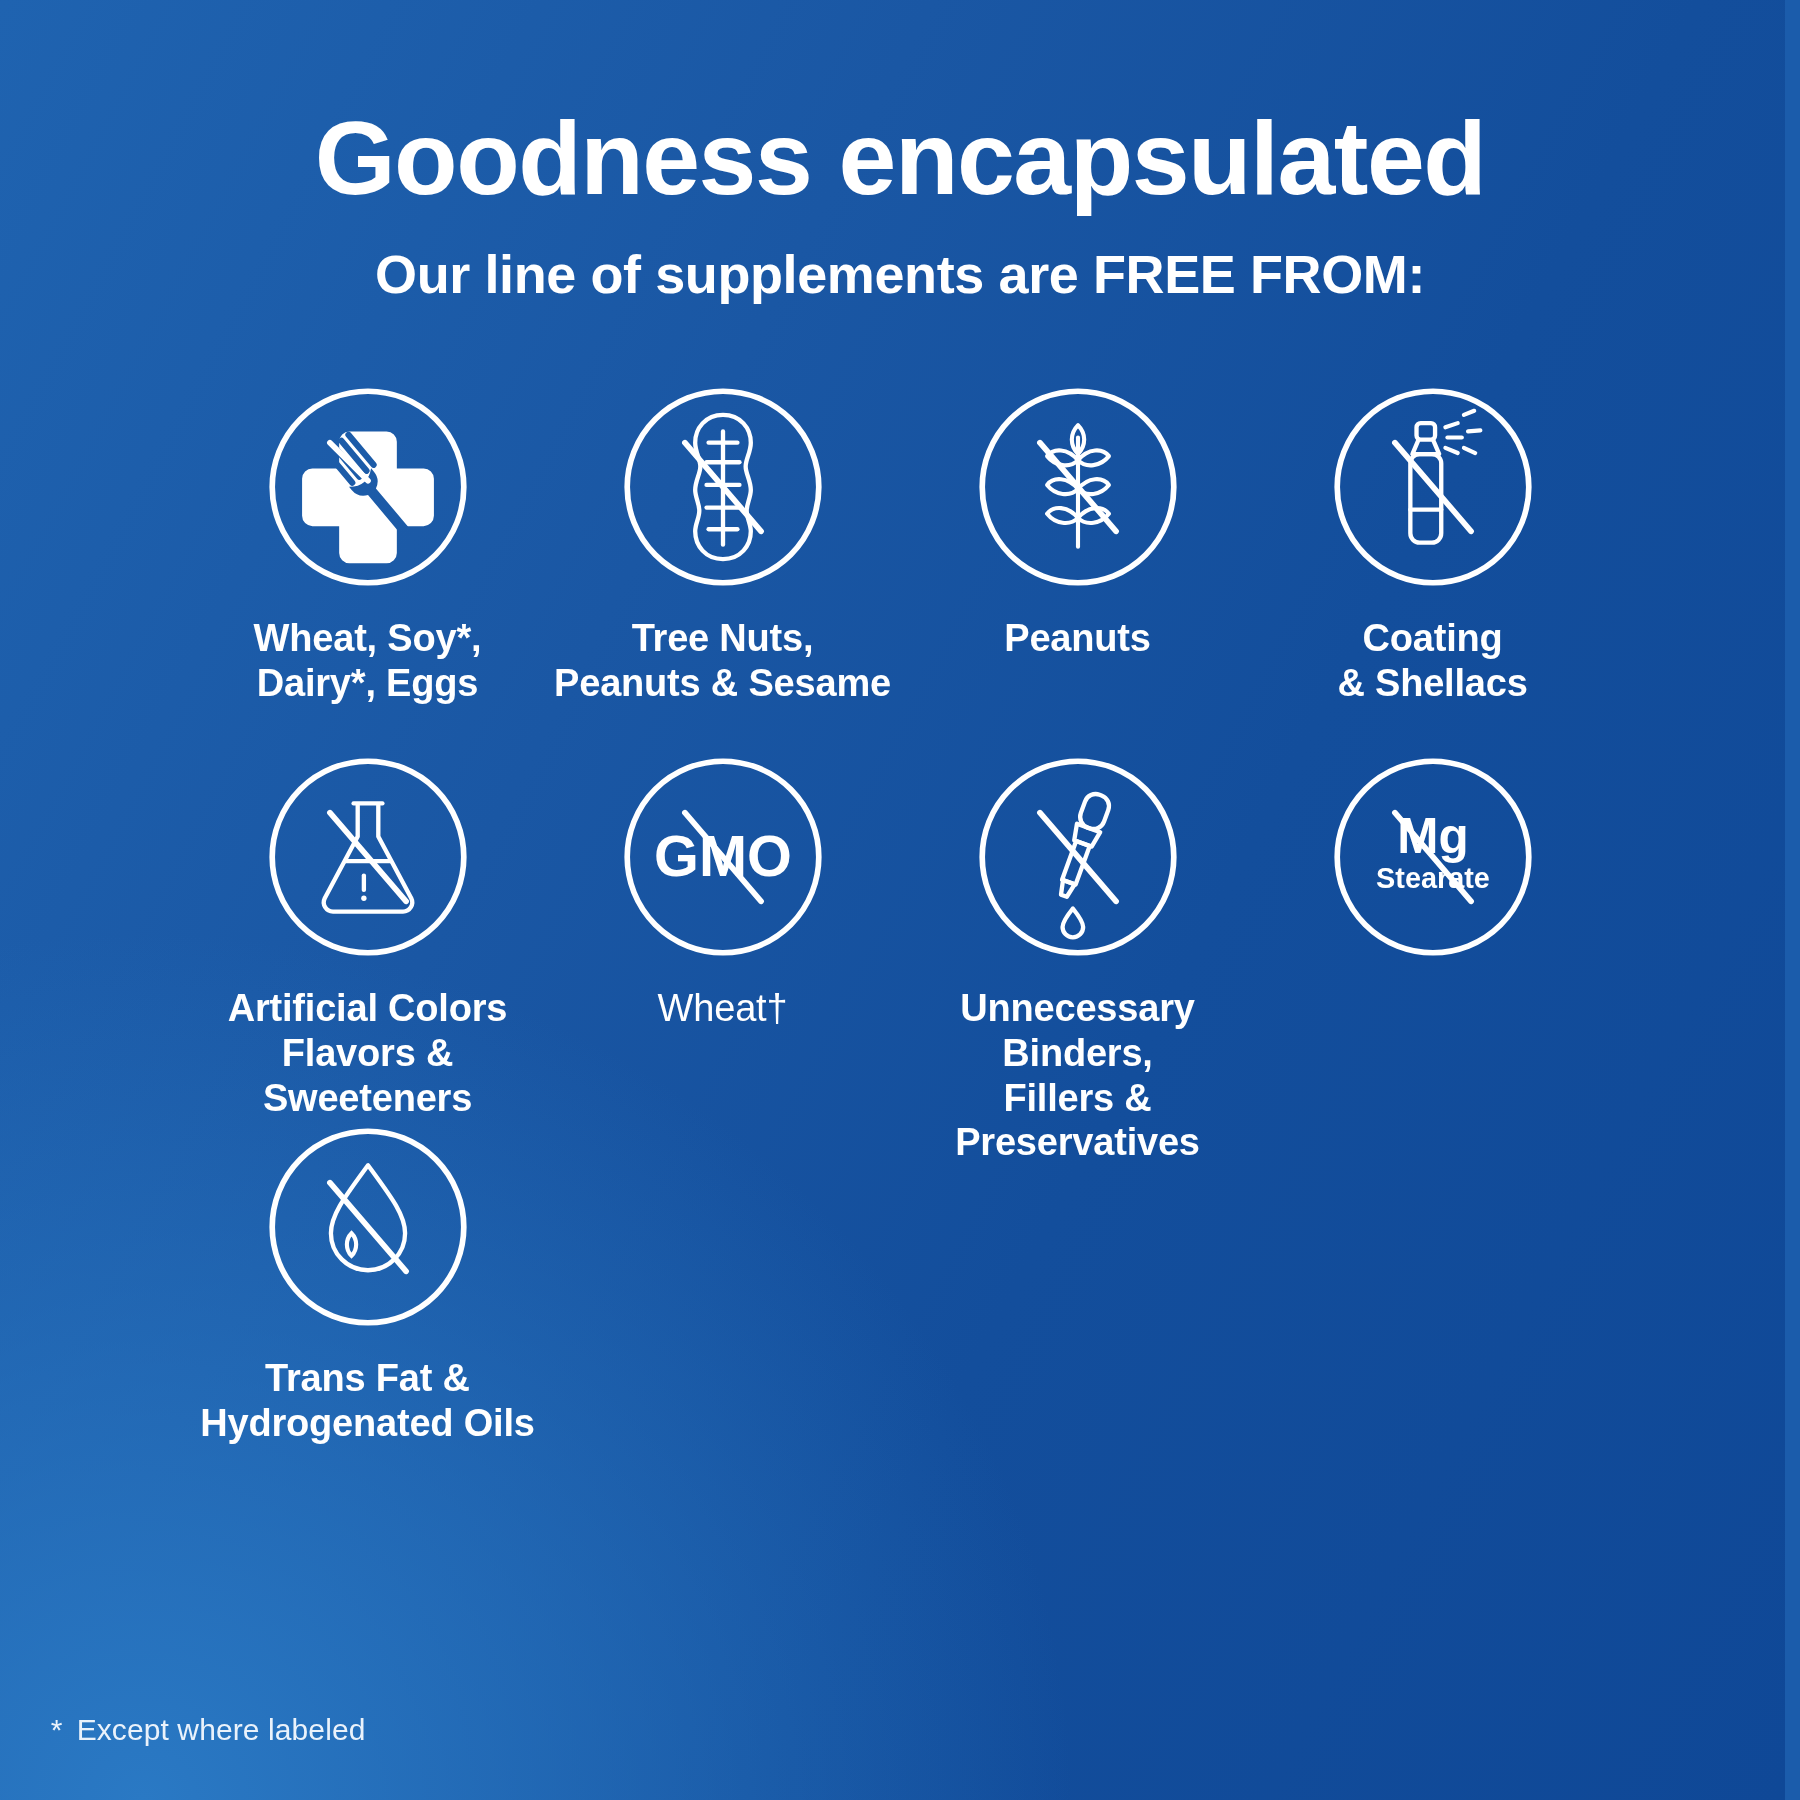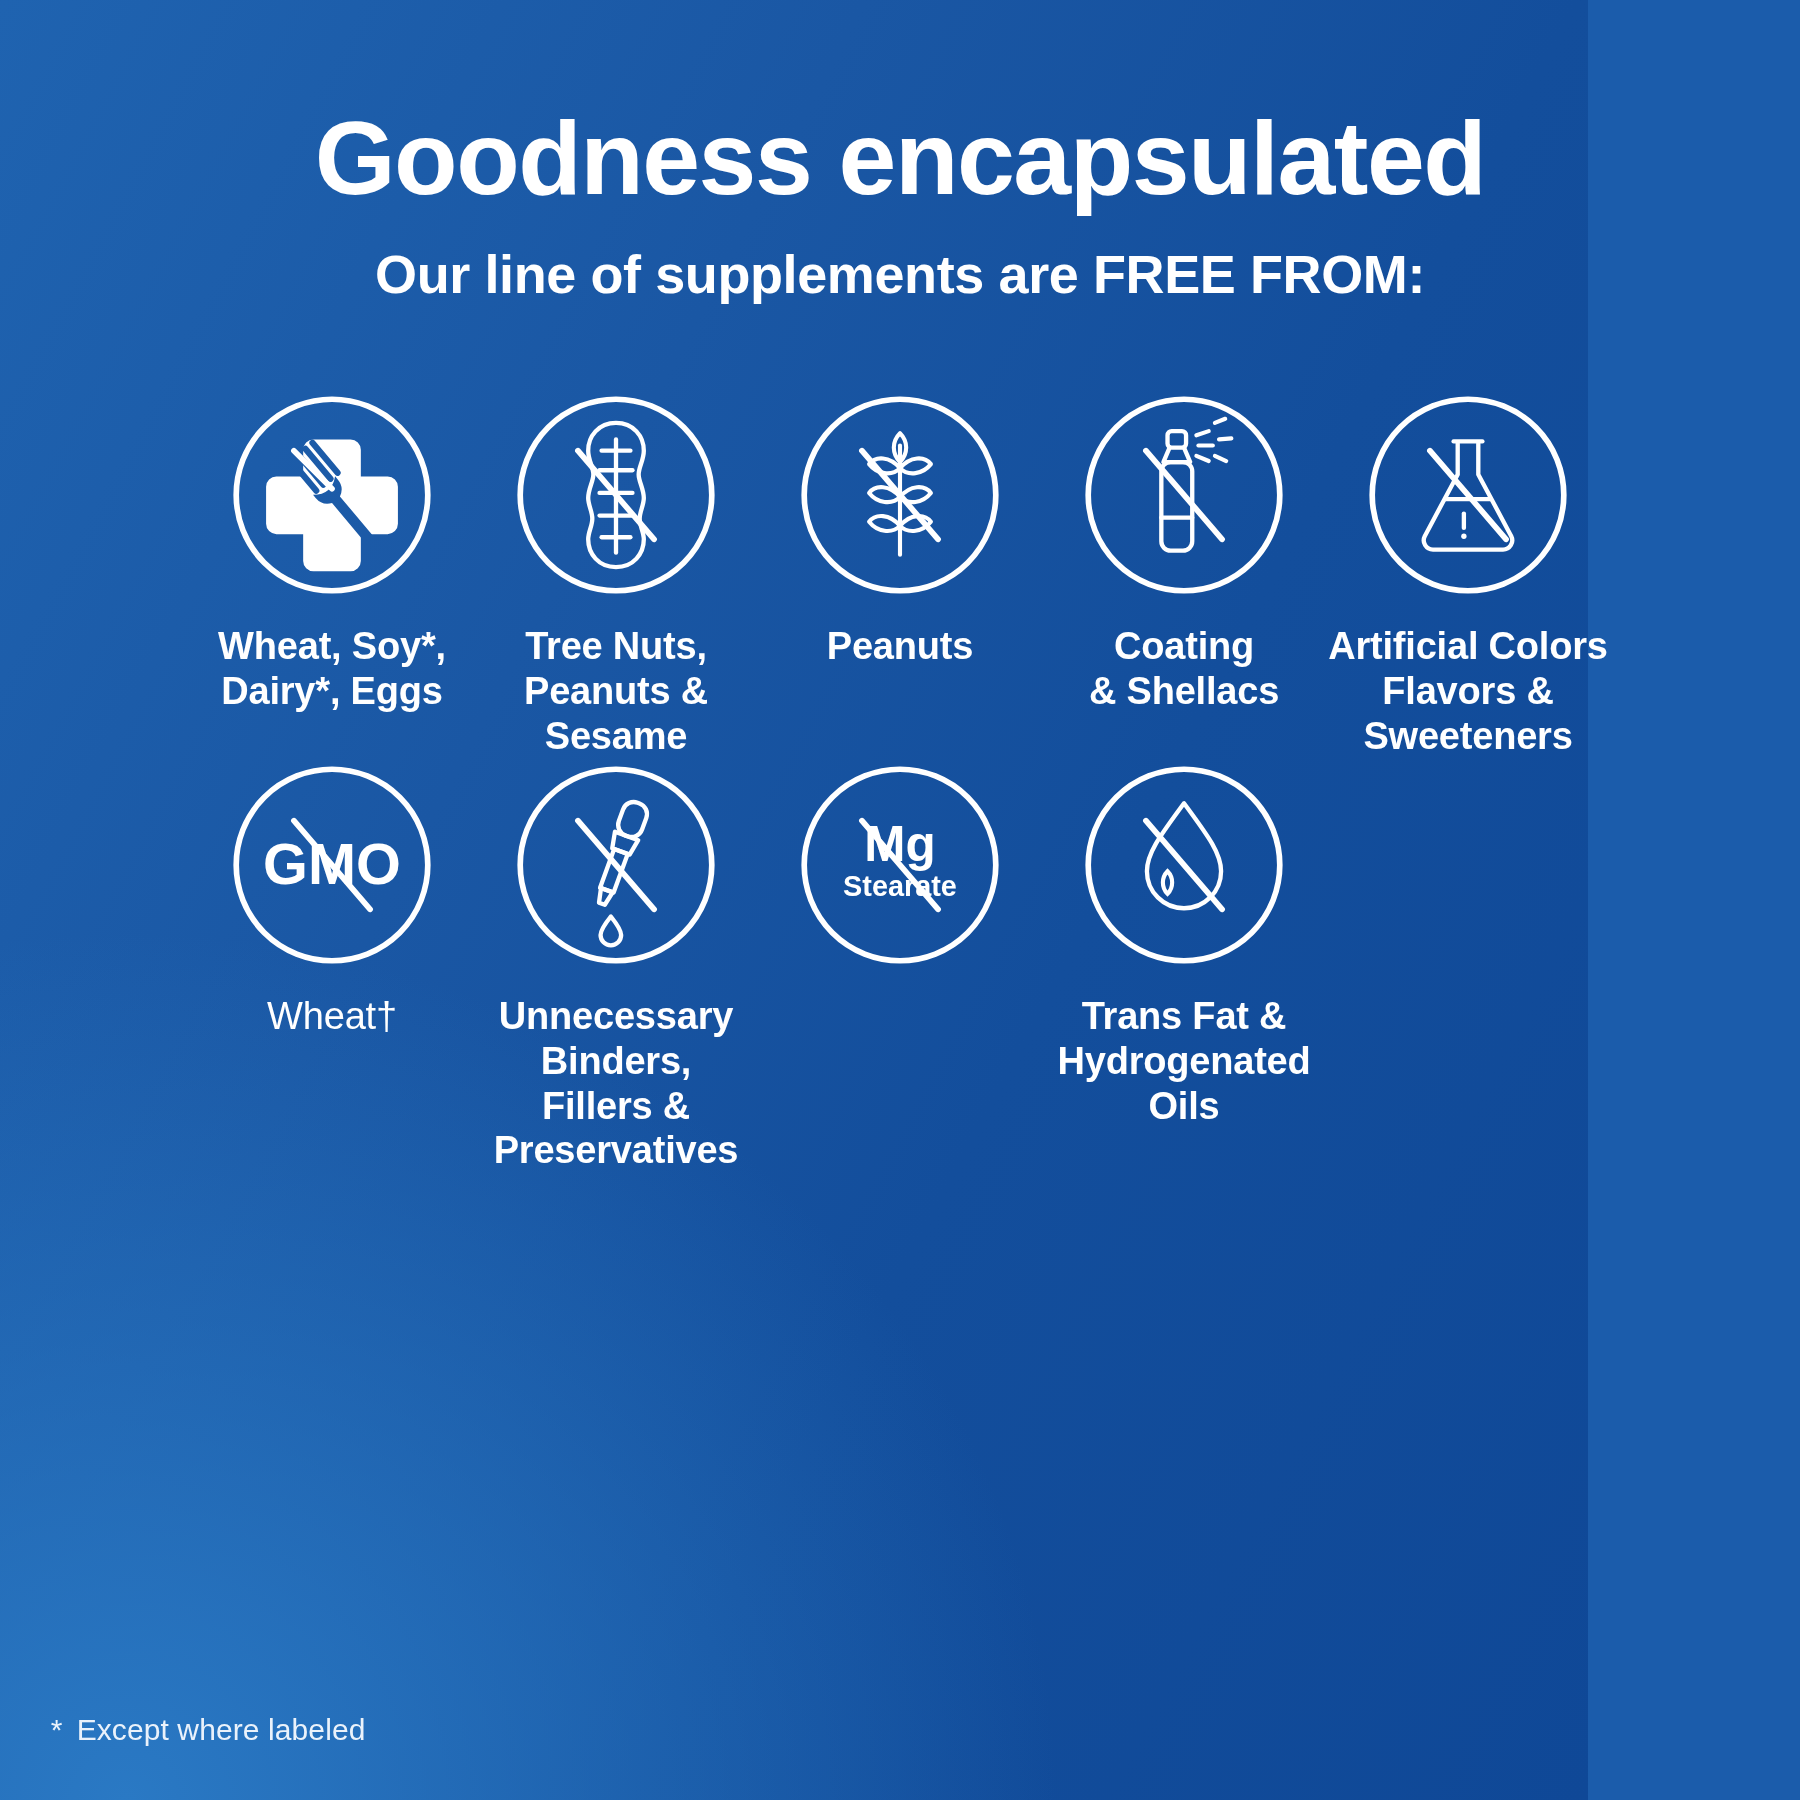--- a/index.html
+++ b/index.html
@@ -2,45 +2,45 @@
 <html><head>
 <meta charset="utf-8">
 <style>
   html,body{margin:0;padding:0;}
   body{
     width:1800px;height:1800px;overflow:hidden;
     font-family:"Liberation Sans",sans-serif;
     background:#1b5cab;
   }
   #stage{
-    position:relative;width:1588px;height:1800px;
+    position:relative;width:1785px;height:1800px;
     background:
       radial-gradient(ellipse 1500px 1400px at 8% 100%, #2a79c4 0%, rgba(42,121,196,0) 62%),
       linear-gradient(118deg, #1f63b0 0%, #1a57a4 34%, #134e9c 62%, #0f4897 100%);
   }
 
   
   .hdr{position:absolute;left:0;top:0;width:1800px;text-align:center;}
   .title{
     margin:0;padding:105px 0 0 0;
     font-size:104px;line-height:1.02;font-weight:700;
     letter-spacing:-1.5px;color:#ffffff;
   }
   .subtitle{
     margin:0;padding:34px 0 0 0;
     font-size:54px;line-height:1.1;font-weight:700;
     letter-spacing:-0.4px;color:#ffffff;
   }
 
   
   .grid{
-    position:absolute;left:190px;top:392px;
+    position:absolute;left:190px;top:384px;
     width:1420px;
     display:grid;
-    grid-template-columns:repeat(5,1fr);
+    grid-template-columns:repeat(4,1fr);
     grid-template-rows:repeat(3,370px);
   }
   .cell{
     display:flex;flex-direction:column;align-items:center;
   }
   .icon-wrap{
     width:206px;height:206px;position:relative;
   }
   .icon-wrap svg{display:block;width:206px;height:206px;}
   .cap{

